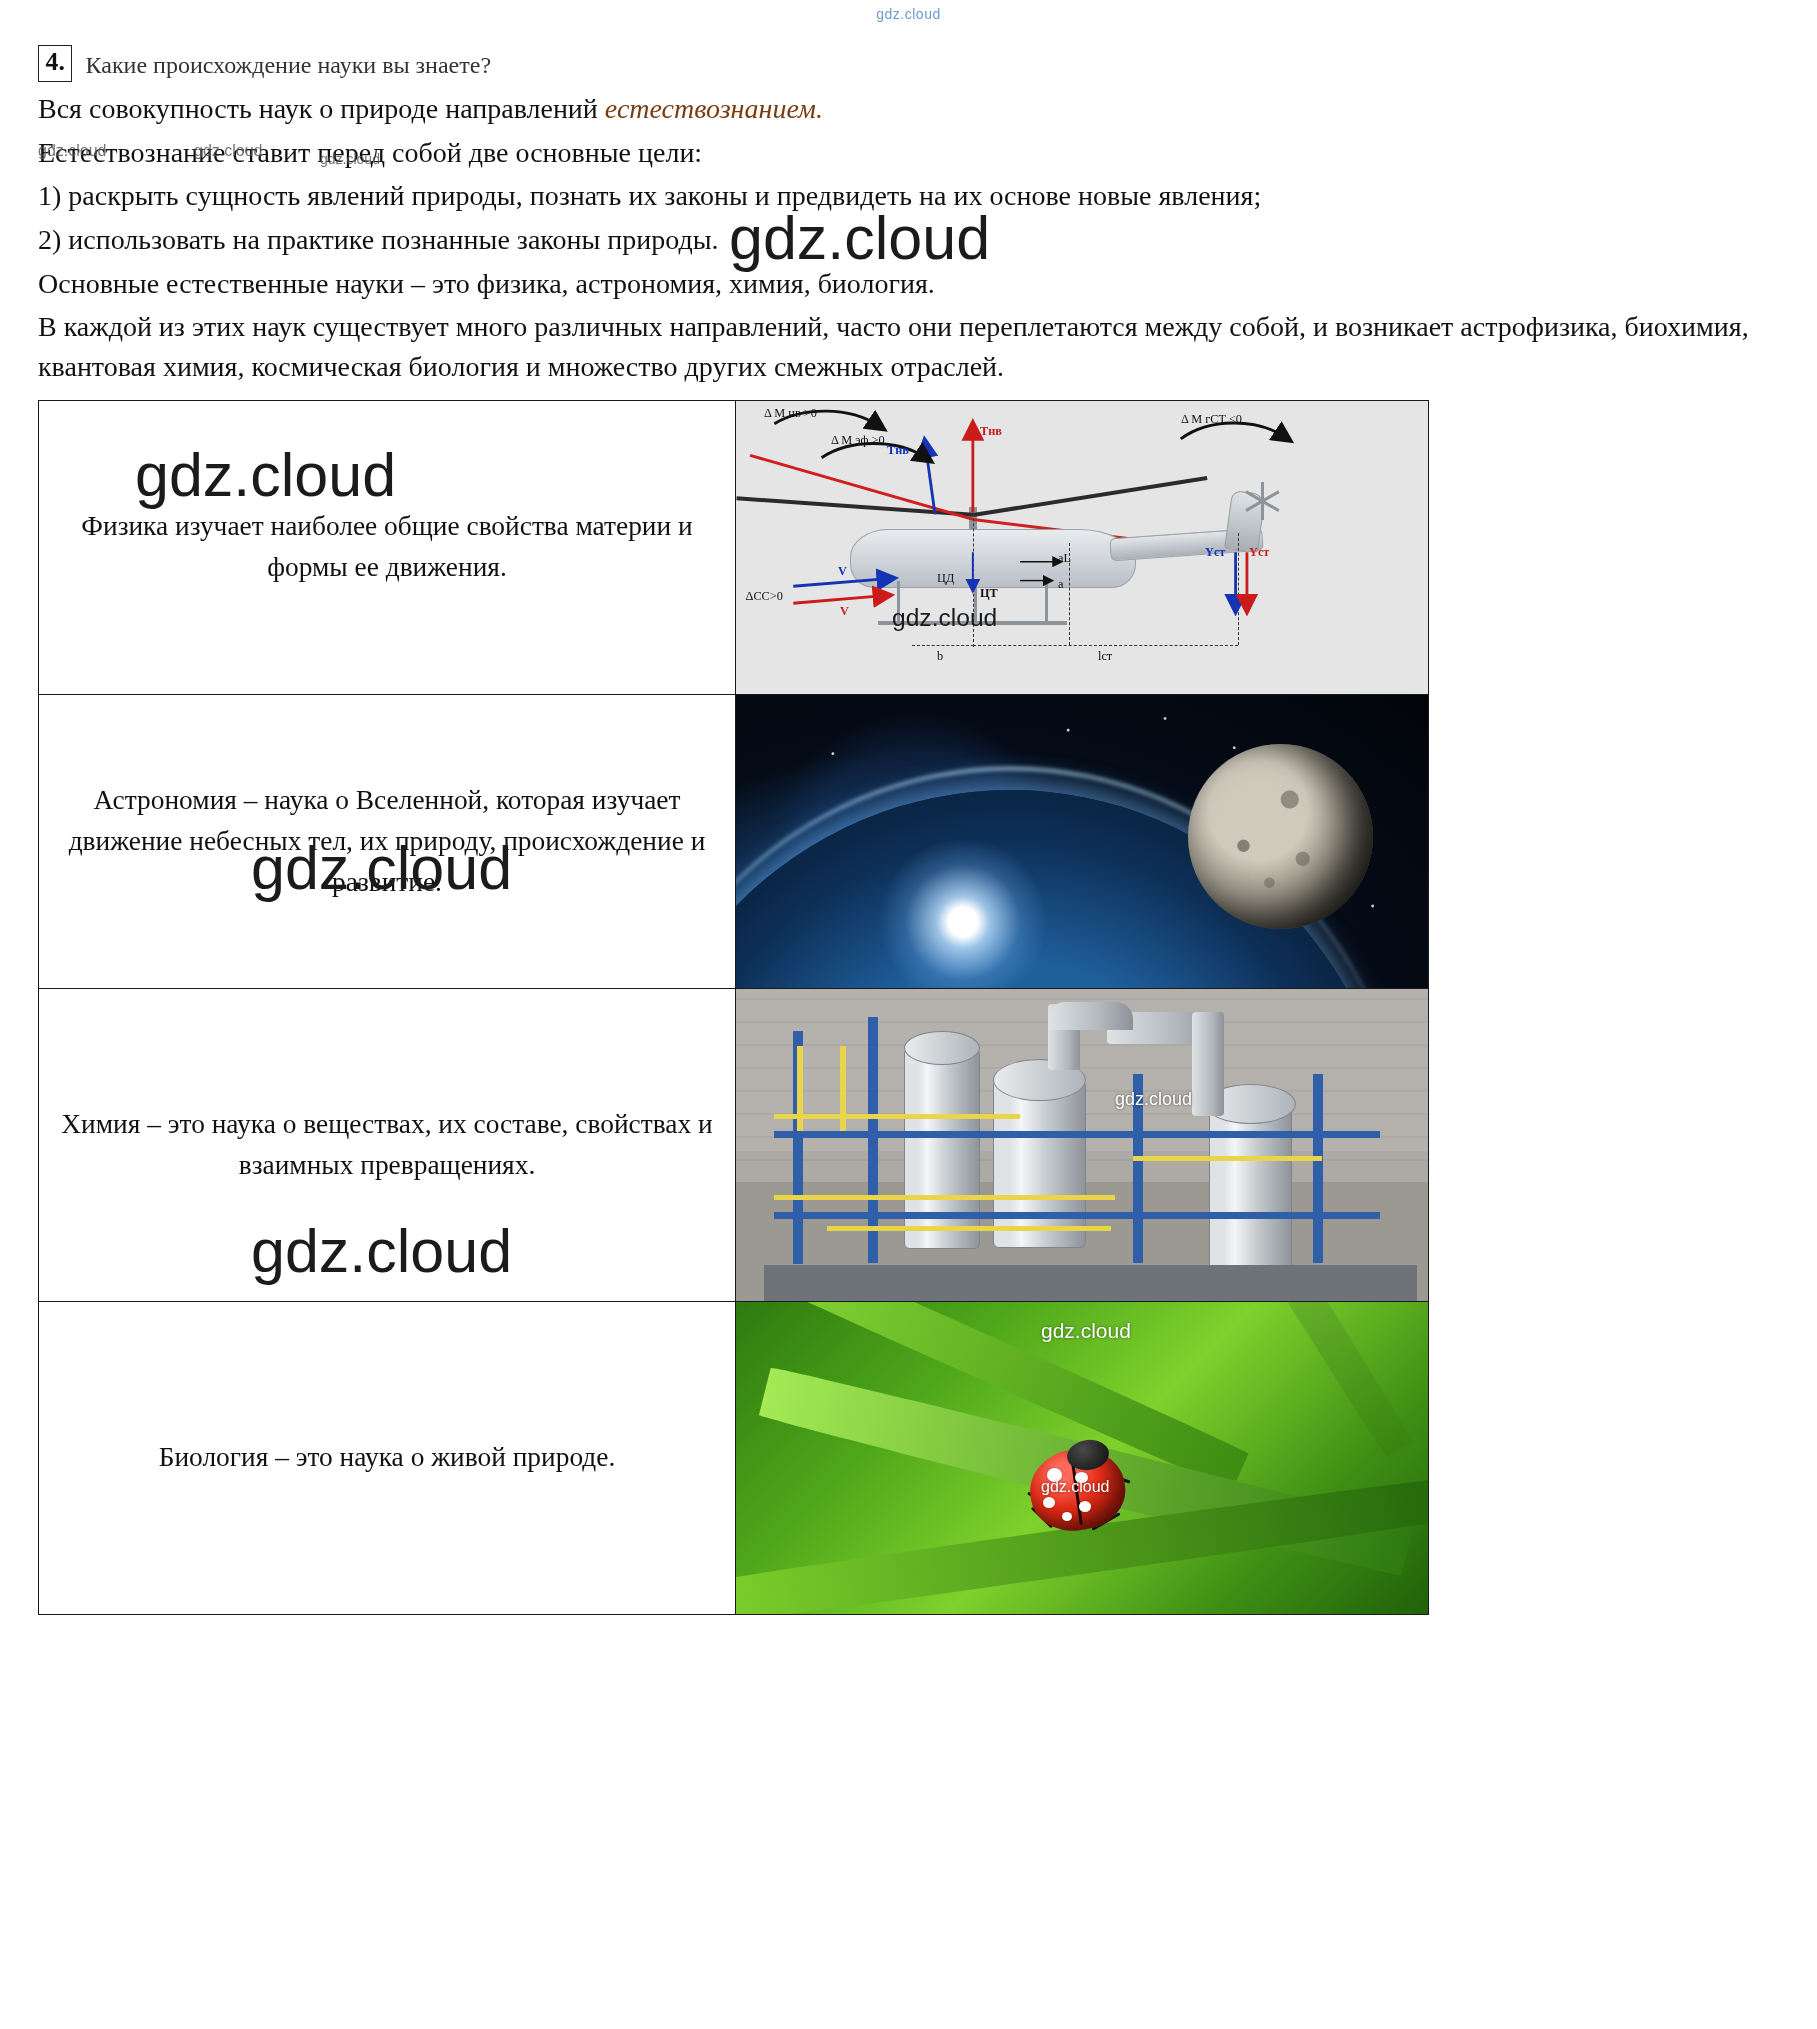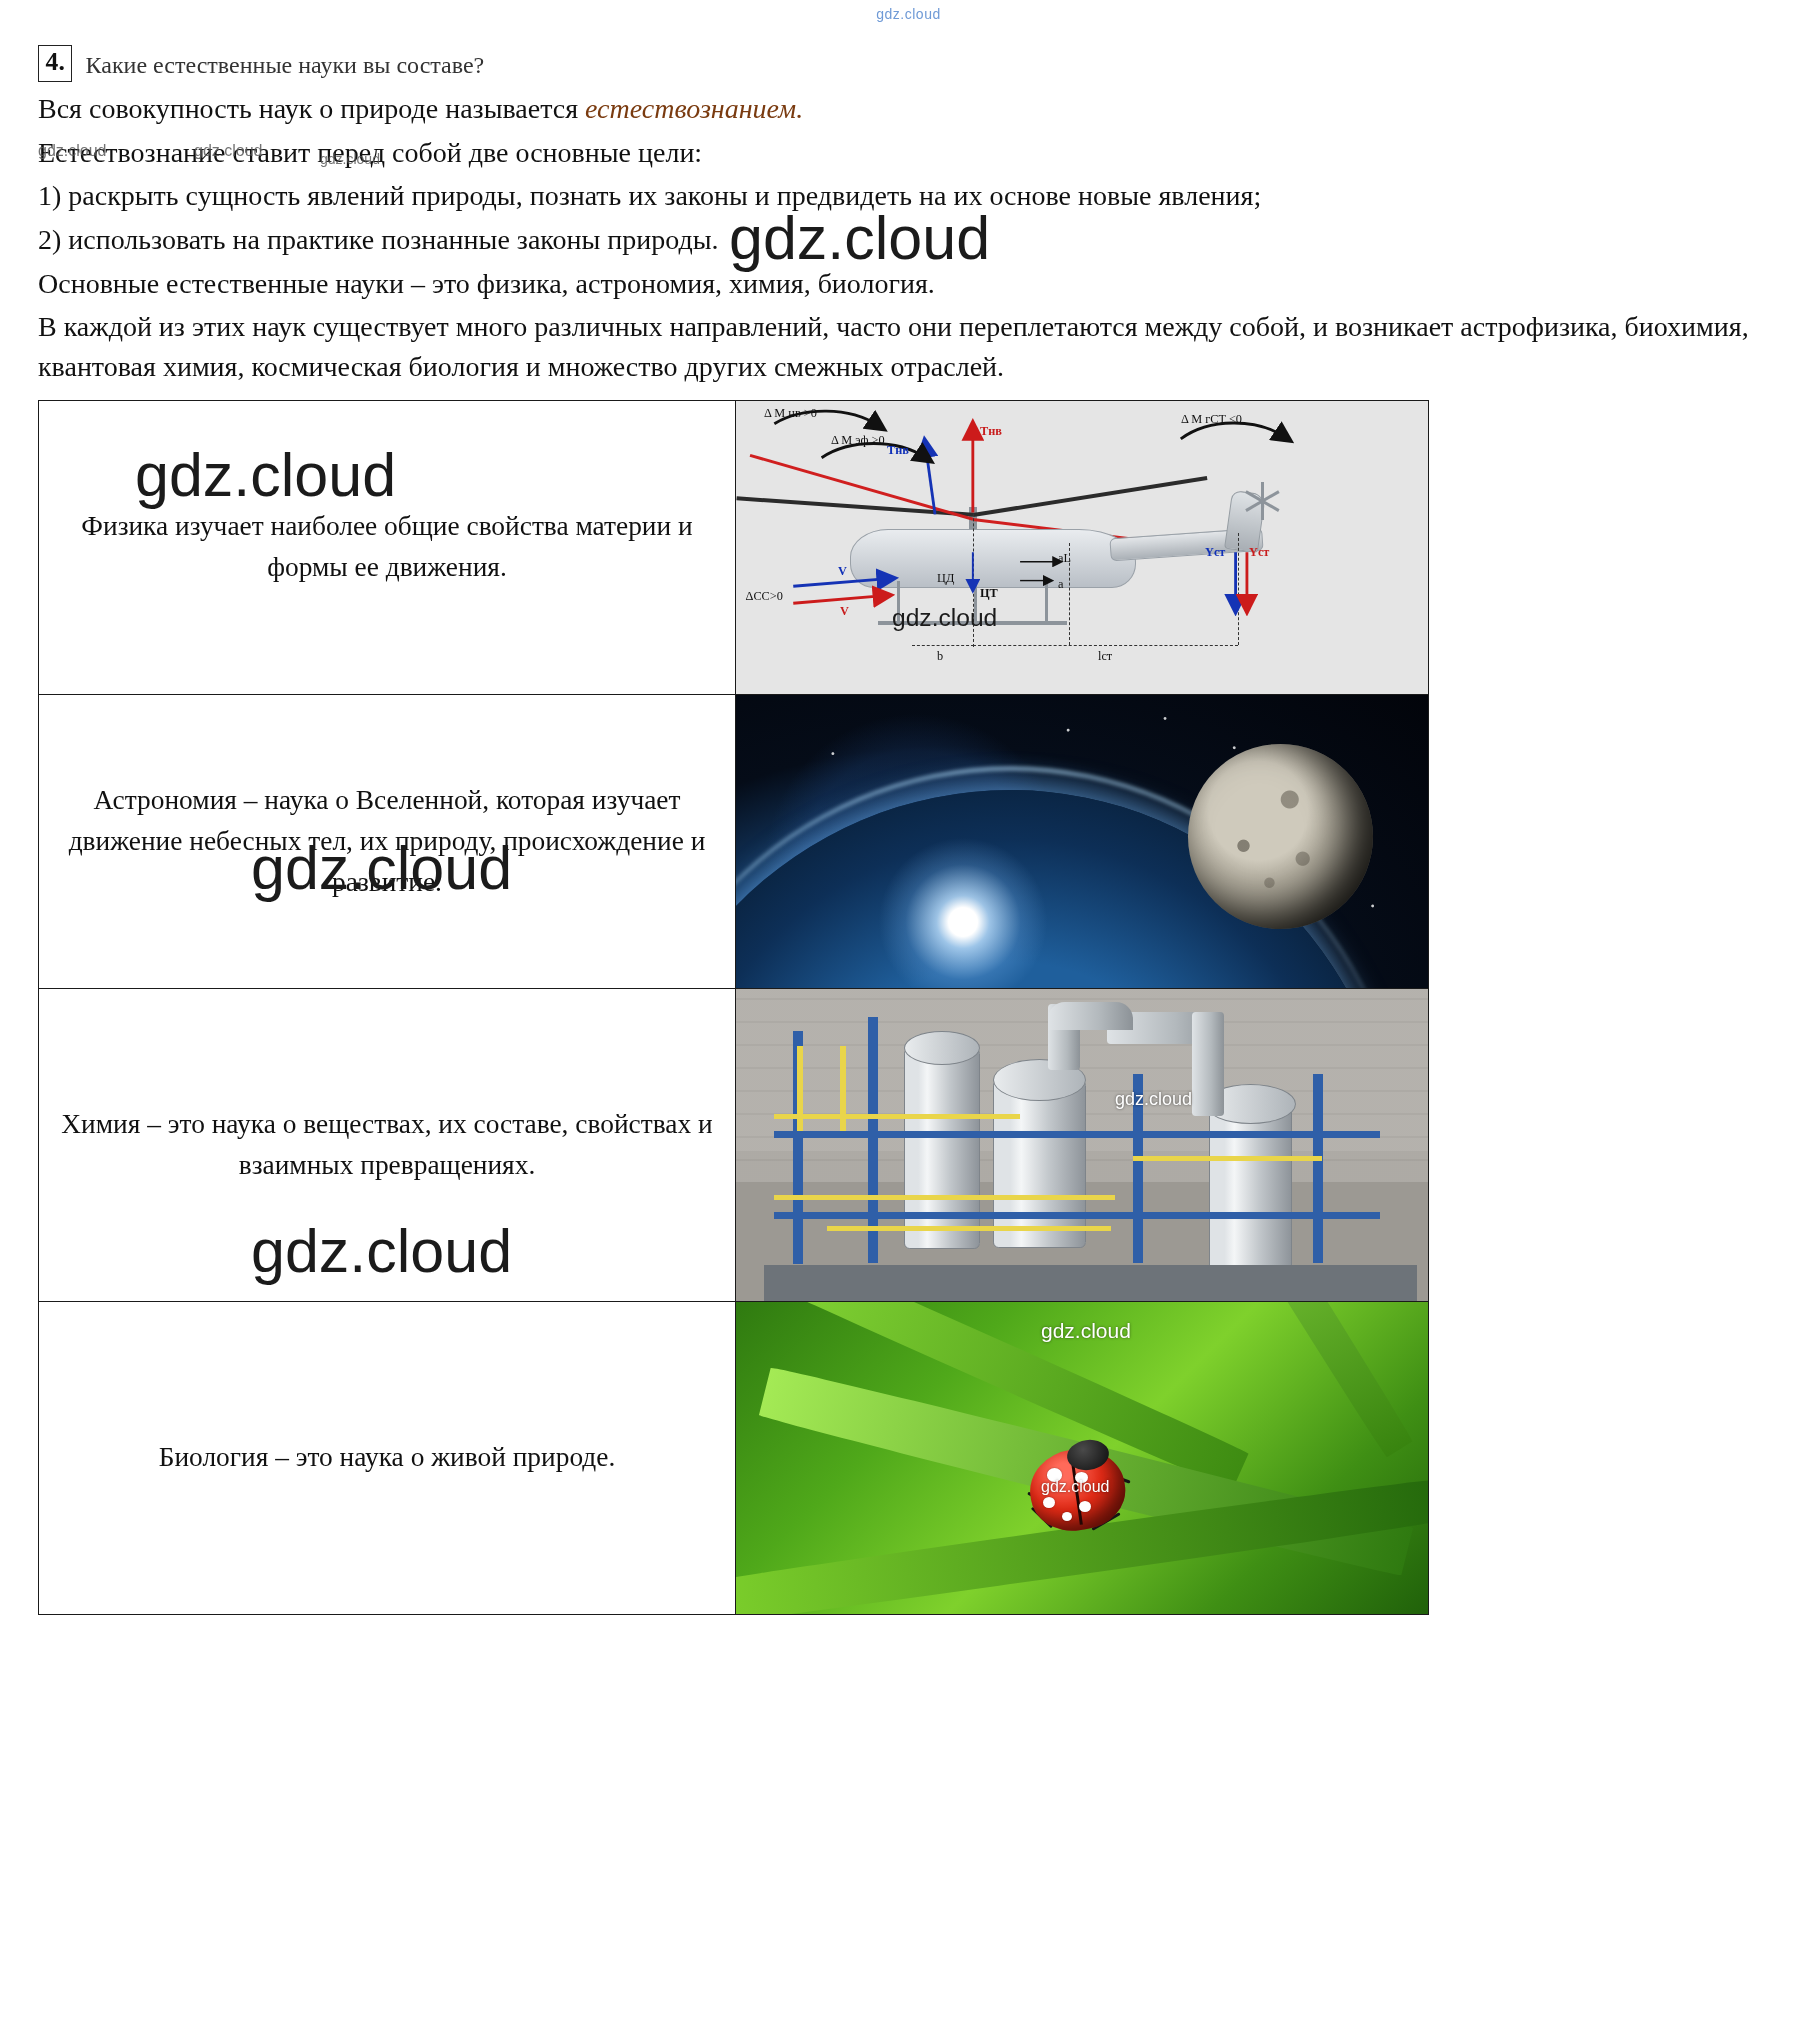--- a/index.html
+++ b/index.html
@@ -355,25 +355,25 @@
 <body>
 
 <div class="page">
 
   <div class="top-watermark">gdz.cloud</div>
 
   <div class="content">
 
     <div class="q-line">
       <span class="q-num">4.</span>
-      <span class="q-text">Какие естественные науки вы составе?</span>
+      <span class="q-text">Какие происхождение науки вы знаете?</span>
     </div>
 
     <p class="body-text">
-      <span>Вся совокупность наук о природе называется </span><span class="italic-term">естествознанием.</span>
+      <span>Вся совокупность наук о природе направлений </span><span class="italic-term">естествознанием.</span>
     </p>
     <p class="body-text">Естествознание ставит перед собой две основные цели:</p>
     <p class="body-text">1) раскрыть сущность явлений природы, познать их законы и предвидеть на их основе новые явления;</p>
     <p class="body-text">2) использовать на практике познанные законы природы.</p>
     <p class="body-text">Основные естественные науки – это физика, астрономия, химия, биология.</p>
     <p class="body-text">В каждой из этих наук существует много различных направлений, часто они переплетаются между собой, и возникает астрофизика, биохимия, квантовая химия, космическая биология и множество других смежных отраслей.</p>
 
     <table class="sci-table">
       <tbody>
 

